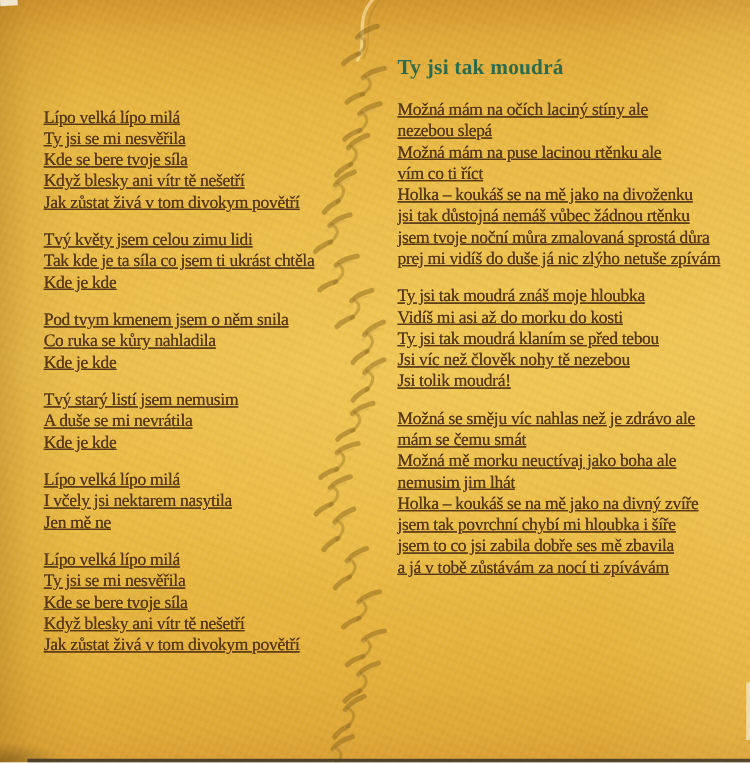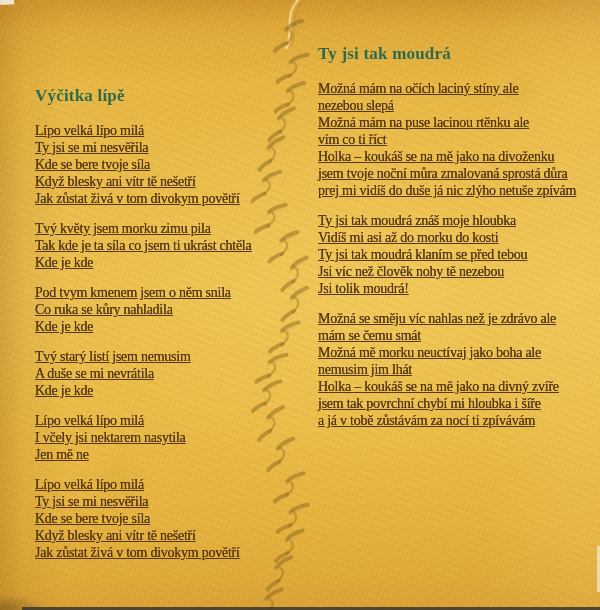--- a/index.html
+++ b/index.html
@@ -95,31 +95,30 @@
         <use href="#squig-unit" transform="translate(17.1,438) rotate(-3.6)"></use>
         <use href="#squig-unit" transform="translate(27.9,468) rotate(3.6)"></use>
         <use href="#squig-unit" transform="translate(32.0,498) rotate(5.6)"></use>
         <use href="#squig-unit" transform="translate(26.6,528) rotate(-0.7)"></use>
         <use href="#squig-unit" transform="translate(15.3,558) rotate(-5.9)"></use>
         <use href="#squig-unit" transform="translate(5.9,588) rotate(-2.5)"></use>
       </g>
   </svg>
 
   <div class="col col-left">
-    <div class="title" style="color:#2d6b4c;">Výčitka lípě</div>
     <div style="color:#563817;">
         <div class="stanza">
           <div class="line">Lípo velká lípo milá</div>
           <div class="line">Ty jsi se mi nesvěřila</div>
           <div class="line">Kde se bere tvoje síla</div>
           <div class="line">Když blesky ani vítr tě nešetří</div>
           <div class="line">Jak zůstat živá v tom divokym povětří</div>
         </div>
         <div class="stanza">
-          <div class="line">Tvý květy jsem morku zimu pila</div>
+          <div class="line">Tvý květy jsem celou zimu lidi</div>
           <div class="line">Tak kde je ta síla co jsem ti ukrást chtěla</div>
           <div class="line">Kde je kde</div>
         </div>
         <div class="stanza">
           <div class="line">Pod tvym kmenem jsem o něm snila</div>
           <div class="line">Co ruka se kůry nahladila</div>
           <div class="line">Kde je kde</div>
         </div>
         <div class="stanza">
           <div class="line">Tvý starý listí jsem nemusim</div>
@@ -143,37 +142,39 @@
 
   <div class="col col-right">
     <div class="title" style="color:#2d6b4c;">Ty jsi tak moudrá</div>
     <div style="color:#563817;">
         <div class="stanza">
           <div class="line">Možná mám na očích laciný stíny ale</div>
           <div class="line">nezebou slepá</div>
           <div class="line">Možná mám na puse lacinou rtěnku ale</div>
           <div class="line">vím co ti říct</div>
           <div class="line">Holka – koukáš se na mě jako na divoženku</div>
+          <div class="line">jsi tak důstojná nemáš vůbec žádnou rtěnku</div>
           <div class="line">jsem tvoje noční můra zmalovaná sprostá důra</div>
           <div class="line">prej mi vidíš do duše já nic zlýho netuše zpívám</div>
         </div>
         <div class="stanza">
           <div class="line">Ty jsi tak moudrá znáš moje hloubka</div>
           <div class="line">Vidíš mi asi až do morku do kosti</div>
           <div class="line">Ty jsi tak moudrá klaním se před tebou</div>
           <div class="line">Jsi víc než člověk nohy tě nezebou</div>
           <div class="line">Jsi tolik moudrá!</div>
         </div>
         <div class="stanza">
           <div class="line">Možná se směju víc nahlas než je zdrávo ale</div>
           <div class="line">mám se čemu smát</div>
           <div class="line">Možná mě morku neuctívaj jako boha ale</div>
           <div class="line">nemusim jim lhát</div>
           <div class="line">Holka – koukáš se na mě jako na divný zvíře</div>
           <div class="line">jsem tak povrchní chybí mi hloubka i šíře</div>
+          <div class="line">jsem to co jsi zabila dobře ses mě zbavila</div>
           <div class="line">a já v tobě zůstávám za nocí ti zpívávám</div>
         </div>
       </div>
   </div>
 
   <div class="smudge-bl"></div>
   <div class="edge-bottom"></div>
   <div class="corner-tl"></div>
   <div class="sliver-br"></div>
 

